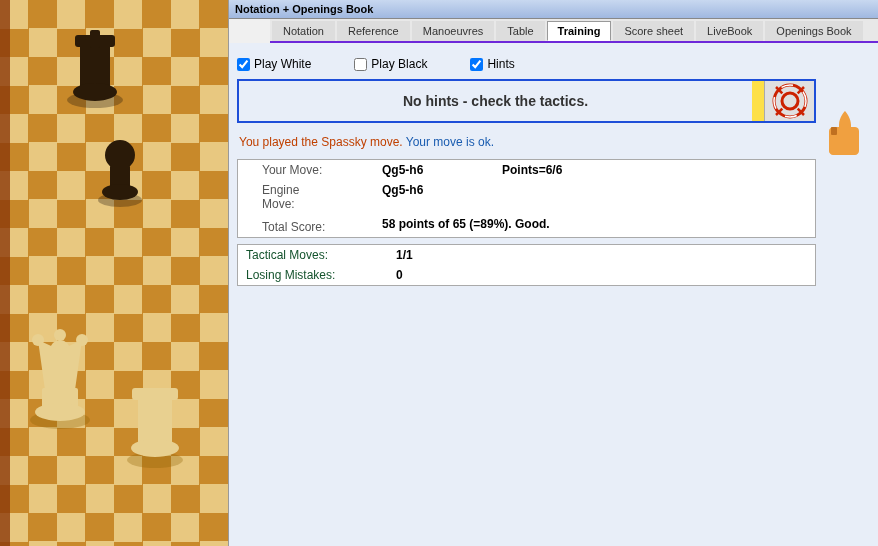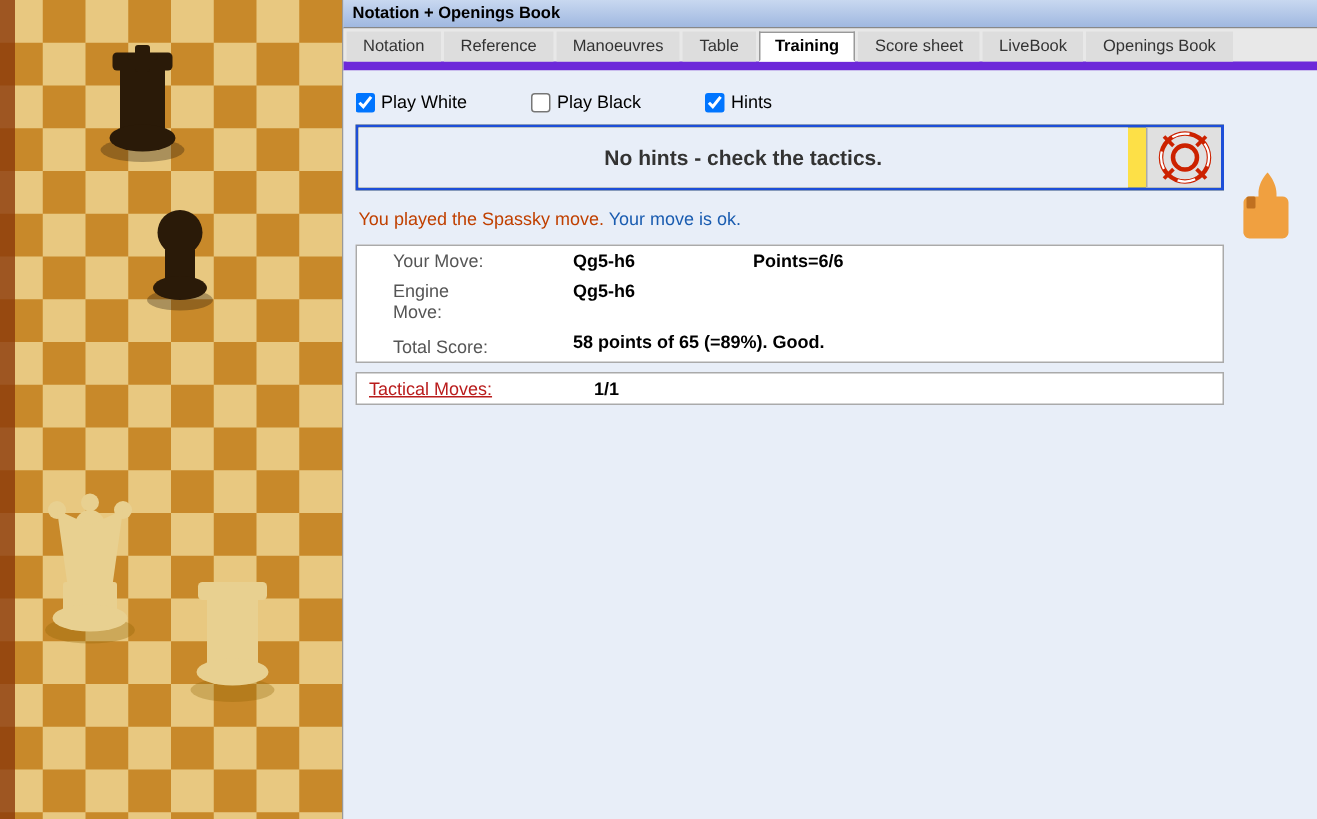--- a/index.html
+++ b/index.html
@@ -55,23 +55,24 @@
       font-size: 11px;
       font-weight: bold;
       color: #000;
       border-bottom: 1px solid #888;
     }
 
     
     .tab-bar {
       display: flex;
       background: #e8e8e8;
-      border-bottom: 6px solid #6d28d9;
+      border-bottom: 2px solid #6d28d9;
       padding: 2px 2px 0 2px;
       flex-wrap: wrap;
+      margin-left: 41px;
     }
 
     .tab {
       padding: 3px 10px;
       font-size: 11px;
       cursor: pointer;
       border: 1px solid transparent;
       border-bottom: none;
       background: #ddd;
       margin-right: 2px;
@@ -250,22 +251,21 @@
       border-collapse: collapse;
     }
 
     .stats-table td {
       padding: 3px 8px;
       font-size: 12px;
     }
 
     .stats-table td:first-child {
       width: 150px;
-      color: #b91c1c;
-      text-decoration: underline;
+      color: #14532d;
     }
 
     .stats-table td:nth-child(2) {
       font-weight: bold;
     }
 
     
     .panel-with-icons {
       display: flex;
       gap: 4px;
@@ -413,20 +413,24 @@
             </table>
         </div>
 
         <div class="stats-table" style="margin-top:6px;">
           <table>
             <tbody>
                 <tr>
               <td>Tactical Moves:</td>
               <td>1/1</td>
             </tr>
+            <tr>
+              <td>Losing Mistakes:</td>
+              <td>0</td>
+            </tr>
           </tbody>
             </table>
         </div>
 
       </div>
 
       <div class="panel-icons">
 
         <div class="thumbs-up-svg">
           <svg width="40" height="50" viewBox="0 0 40 50" xmlns="http://www.w3.org/2000/svg">

